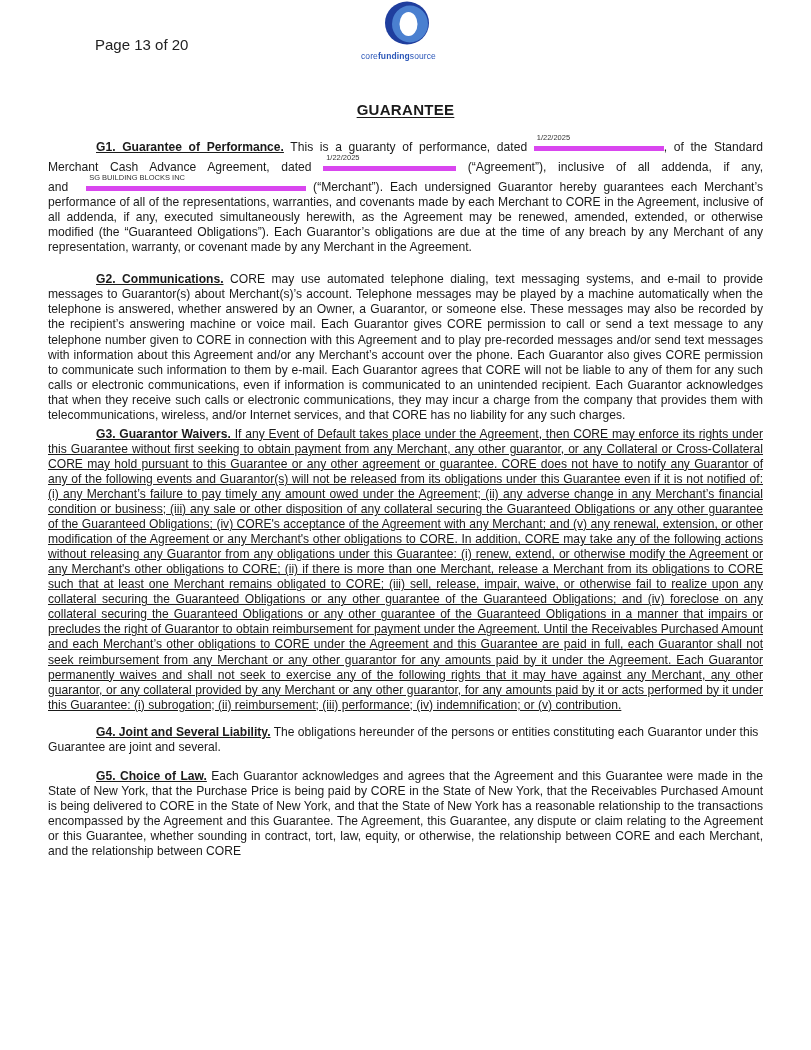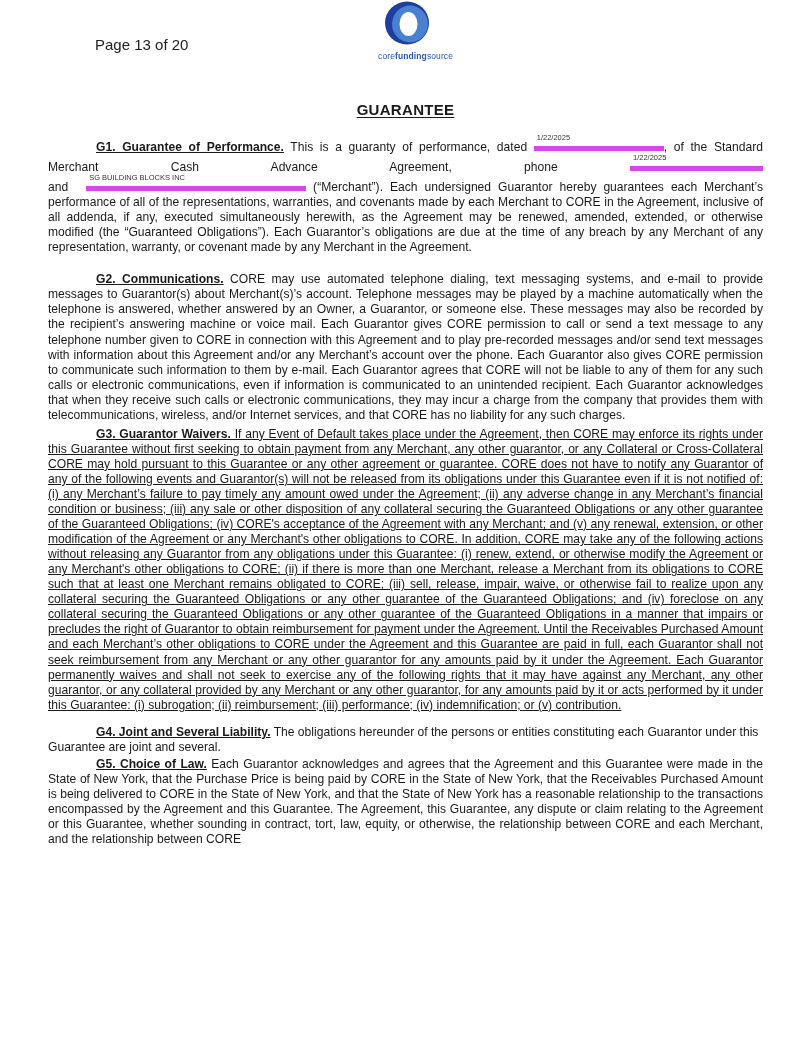--- a/index.html
+++ b/index.html
@@ -34,21 +34,21 @@
     left: 22px;
     top: 0px;
     width: 48px;
     height: 46px;
   }
   .logo-text {
     position: absolute;
     left: 0;
     top: 51px;
     width: 92px;
-    text-align: right;
+    text-align: left;
     font-size: 8.5px;
     color: #2a56b8;
     letter-spacing: 0.1px;
   }
   .logo-text b { font-weight: bold; }
   .doc-title {
     position: absolute;
     left: 0;
     width: 811px;
     top: 101px;
@@ -97,21 +97,21 @@
   .field-date1 { width: 130px; }
   .field-date2 { width: 133px; }
   .field-merchant { width: 220px; margin-left: 11px; }
   .line-just {
     display: block;
     text-align-last: justify;
   }
   #g1 { margin-bottom: 17px; }
   #g2 { margin-bottom: 4px; }
   #g3 { margin-bottom: 12px; text-decoration: underline; }
-  #g4 { margin-bottom: 2px; }
+  #g4 { margin-bottom: 14px; }
 </style>
 </head>
 <body>
 
 <div class="page-number">Page 13 of 20</div>
 
 <div class="logo">
   <svg class="logo-mark" viewBox="0 0 48 46">
     <ellipse cx="24" cy="23" rx="22" ry="21.5" fill="#1f3e9e"></ellipse>
     <ellipse cx="27" cy="24" rx="18" ry="18.5" fill="#4a80d0"></ellipse>
@@ -119,21 +119,21 @@
   </svg>
   <div class="logo-text"><span>core</span><b>funding</b><span>source</span></div>
 </div>
 
 <div class="doc-title">GUARANTEE</div>
 
 <div class="content">
 
   <div class="para" id="g1">
     <span class="line-just"><span class="indent"></span><span class="heading">G1. Guarantee of Performance.</span><span> This is a guaranty of performance, dated </span><span class="field field-date1"><span>1/22/2025</span></span><span>, of the Standard</span></span>
-    <span class="line-just"><span>Merchant Cash Advance Agreement, phone </span><span class="field field-date2"><span>1/22/2025</span></span></span>
+    <span class="line-just"><span>Merchant Cash Advance Agreement, dated </span><span class="field field-date2"><span>1/22/2025</span></span><span> (“Agreement”), inclusive of all addenda, if any,</span></span>
     <span>and </span><span class="field field-merchant"><span>SG BUILDING BLOCKS INC</span></span><span> (“Merchant”). Each undersigned Guarantor hereby guarantees each Merchant’s performance of all of the representations, warranties, and covenants made by each Merchant to CORE in the Agreement, inclusive of all addenda, if any, executed simultaneously herewith, as the Agreement may be renewed, amended, extended, or otherwise modified (the “Guaranteed Obligations”). Each Guarantor’s obligations are due at the time of any breach by any Merchant of any representation, warranty, or covenant made by any Merchant in the Agreement.</span>
   </div>
 
   <div class="para" id="g2">
     <span class="indent"></span><span class="heading">G2. Communications.</span><span> CORE may use automated telephone dialing, text messaging systems, and e-mail to provide messages to Guarantor(s) about Merchant(s)’s account. Telephone messages may be played by a machine automatically when the telephone is answered, whether answered by an Owner, a Guarantor, or someone else. These messages may also be recorded by the recipient’s answering machine or voice mail. Each Guarantor gives CORE permission to call or send a text message to any telephone number given to CORE in connection with this Agreement and to play pre-recorded messages and/or send text messages with information about this Agreement and/or any Merchant’s account over the phone. Each Guarantor also gives CORE permission to communicate such information to them by e-mail. Each Guarantor agrees that CORE will not be liable to any of them for any such calls or electronic communications, even if information is communicated to an unintended recipient. Each Guarantor acknowledges that when they receive such calls or electronic communications, they may incur a charge from the company that provides them with telecommunications, wireless, and/or Internet services, and that CORE has no liability for any such charges.</span>
   </div>
 
   <div class="para" id="g3">
     <span class="indent"></span><span class="heading">G3. Guarantor Waivers.</span><span> If any Event of Default takes place under the Agreement, then CORE may enforce its rights under this Guarantee without first seeking to obtain payment from any Merchant, any other guarantor, or any Collateral or Cross-Collateral CORE may hold pursuant to this Guarantee or any other agreement or guarantee. CORE does not have to notify any Guarantor of any of the following events and Guarantor(s) will not be released from its obligations under this Guarantee even if it is not notified of: (i) any Merchant’s failure to pay timely any amount owed under the Agreement; (ii) any adverse change in any Merchant’s financial condition or business; (iii) any sale or other disposition of any collateral securing the Guaranteed Obligations or any other guarantee of the Guaranteed Obligations; (iv) CORE's acceptance of the Agreement with any Merchant; and (v) any renewal, extension, or other modification of the Agreement or any Merchant's other obligations to CORE. In addition, CORE may take any of the following actions without releasing any Guarantor from any obligations under this Guarantee: (i) renew, extend, or otherwise modify the Agreement or any Merchant's other obligations to CORE; (ii) if there is more than one Merchant, release a Merchant from its obligations to CORE such that at least one Merchant remains obligated to CORE; (iii) sell, release, impair, waive, or otherwise fail to realize upon any collateral securing the Guaranteed Obligations or any other guarantee of the Guaranteed Obligations; and (iv) foreclose on any collateral securing the Guaranteed Obligations or any other guarantee of the Guaranteed Obligations in a manner that impairs or precludes the right of Guarantor to obtain reimbursement for payment under the Agreement. Until the Receivables Purchased Amount and each Merchant’s other obligations to CORE under the Agreement and this Guarantee are paid in full, each Guarantor shall not seek reimbursement from any Merchant or any other guarantor for any amounts paid by it under the Agreement. Each Guarantor permanently waives and shall not seek to exercise any of the following rights that it may have against any Merchant, any other guarantor, or any collateral provided by any Merchant or any other guarantor, for any amounts paid by it or acts performed by it under this Guarantee: (i) subrogation; (ii) reimbursement; (iii) performance; (iv) indemnification; or (v) contribution.</span>
   </div>

